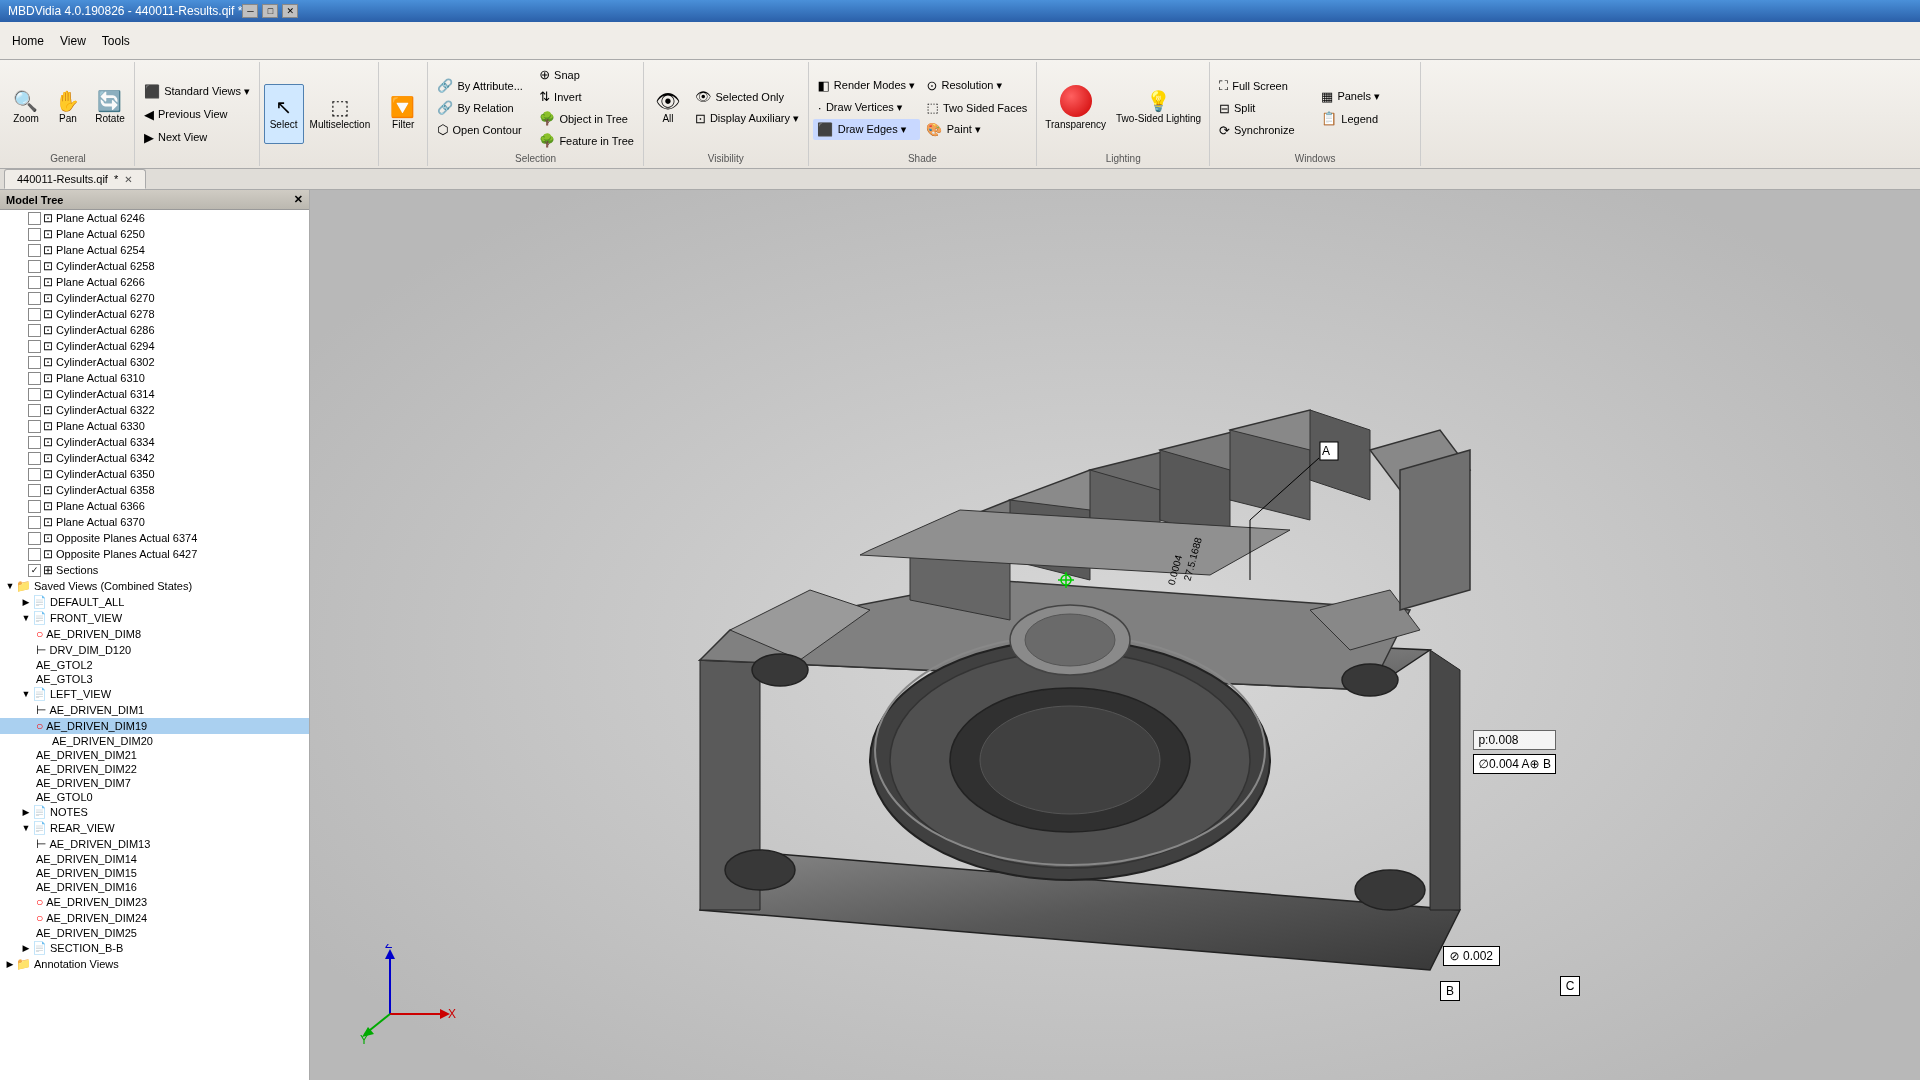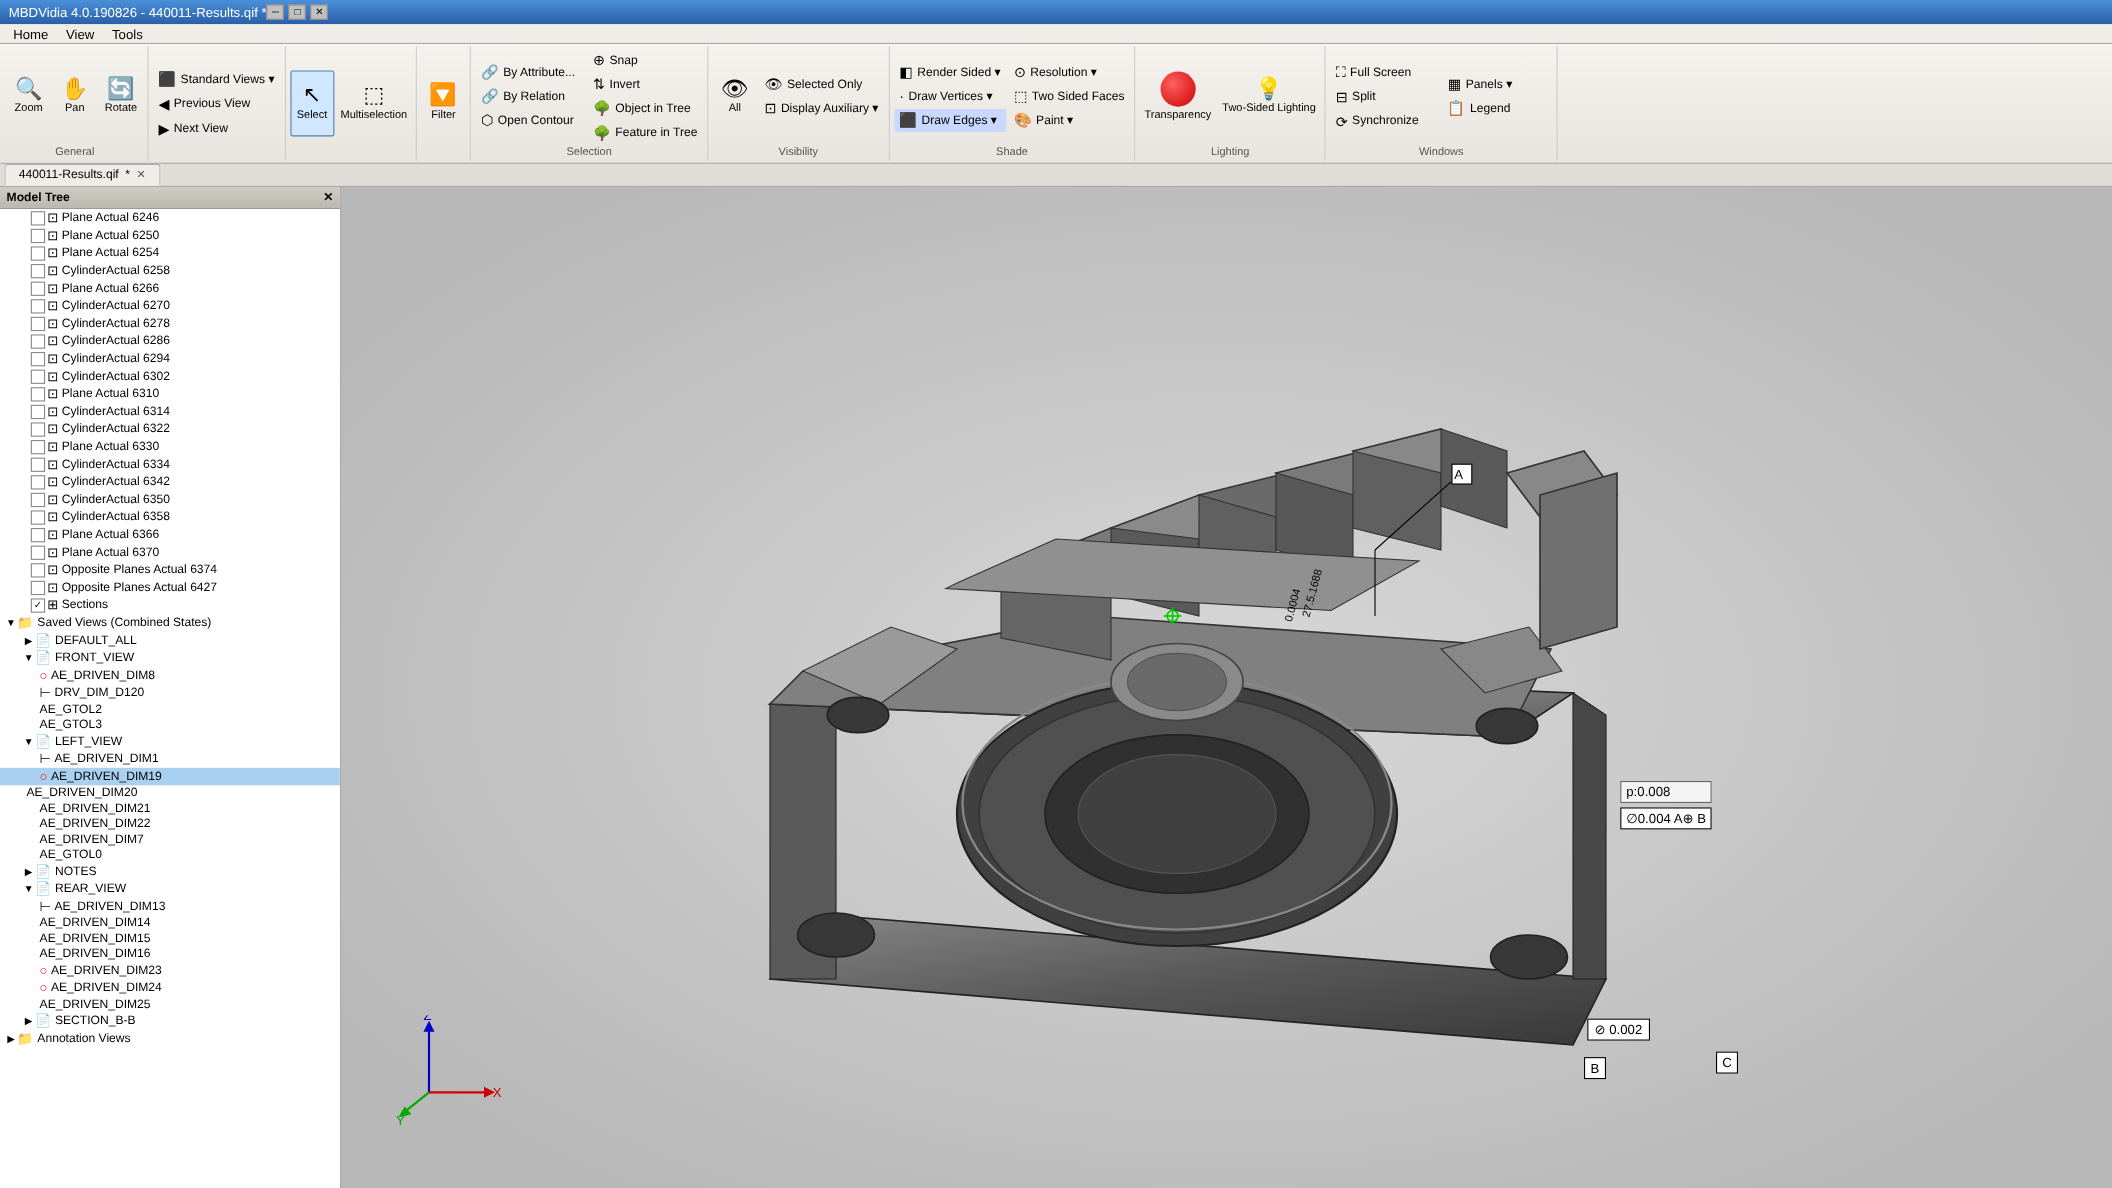--- a/index.html
+++ b/index.html
@@ -19,21 +19,21 @@
     #title-bar-buttons { display: flex; gap: 4px; }
     .title-btn {
       width: 16px; height: 14px; background: #c0c0c0; border: 1px solid #888;
       display: flex; align-items: center; justify-content: center; font-size: 9px; cursor: pointer;
       color: #000;
     }
 
     
     #menu-bar {
       background: #f0ede8;
-      height: 18px;
+      height: 38px;
       display: flex;
       align-items: center;
       border-bottom: 1px solid #aaa;
       padding: 0 4px;
     }
     .menu-item {
       padding: 2px 8px;
       cursor: pointer;
       font-size: 12px;
     }
@@ -335,21 +335,21 @@
       </div>
     </div>
     <div class="toolbar-group-label">Visibility</div>
   </div>
 
   <div class="toolbar-group">
     <div class="toolbar-group-content">
       <div style="display:flex;flex-direction:column;gap:1px;">
         <div class="tool-btn-small">
           <span class="tool-btn-small-icon">◧</span>
-          <span>Render Sided ▾</span>
+          <span>Render Modes ▾</span>
         </div>
         <div class="tool-btn-small">
           <span class="tool-btn-small-icon">·</span>
           <span>Draw Vertices ▾</span>
         </div>
         <div class="tool-btn-small" style="background:#c8d8ff;">
           <span class="tool-btn-small-icon">⬛</span>
           <span>Draw Edges ▾</span>
         </div>
       </div>
@@ -610,21 +610,21 @@
         <span class="tree-label">LEFT_VIEW</span>
       </div>
       <div class="tree-item" style="padding-left:36px;">
         <span class="tree-icon">⊢</span>
         <span class="tree-label">AE_DRIVEN_DIM1</span>
       </div>
       <div class="tree-item" style="padding-left:36px; background:#aad0f0;">
         <span class="tree-icon" style="color:red;">○</span>
         <span class="tree-label">AE_DRIVEN_DIM19</span>
       </div>
-      <div class="tree-item" style="padding-left:24px;">
+      <div class="tree-item" style="padding-left:52px;">
         <span class="tree-label">AE_DRIVEN_DIM20</span>
       </div>
       <div class="tree-item" style="padding-left:36px;">
         <span class="tree-label">AE_DRIVEN_DIM21</span>
       </div>
       <div class="tree-item" style="padding-left:36px;">
         <span class="tree-label">AE_DRIVEN_DIM22</span>
       </div>
       <div class="tree-item" style="padding-left:36px;">
         <span class="tree-label">AE_DRIVEN_DIM7</span>

